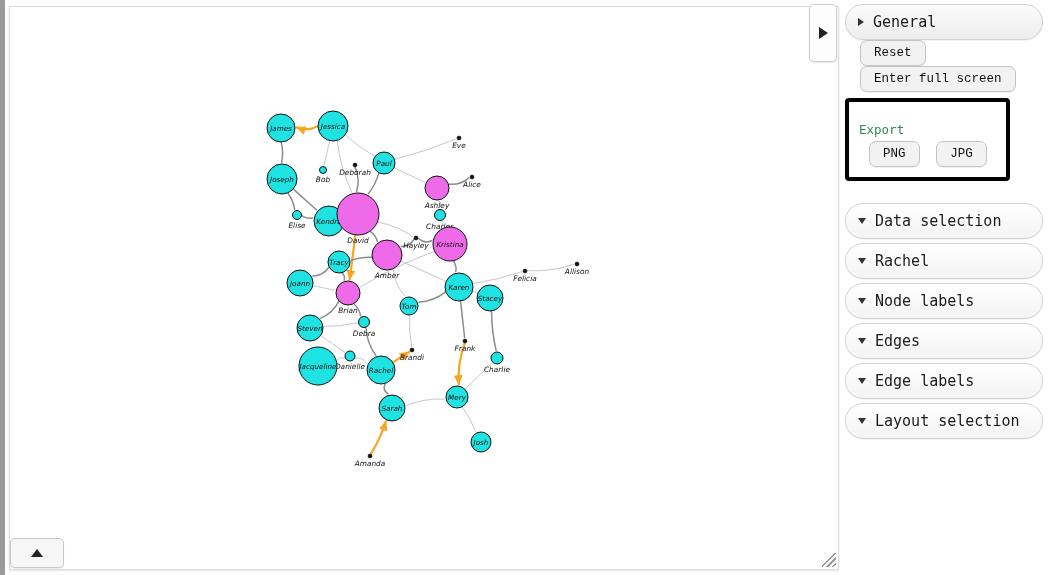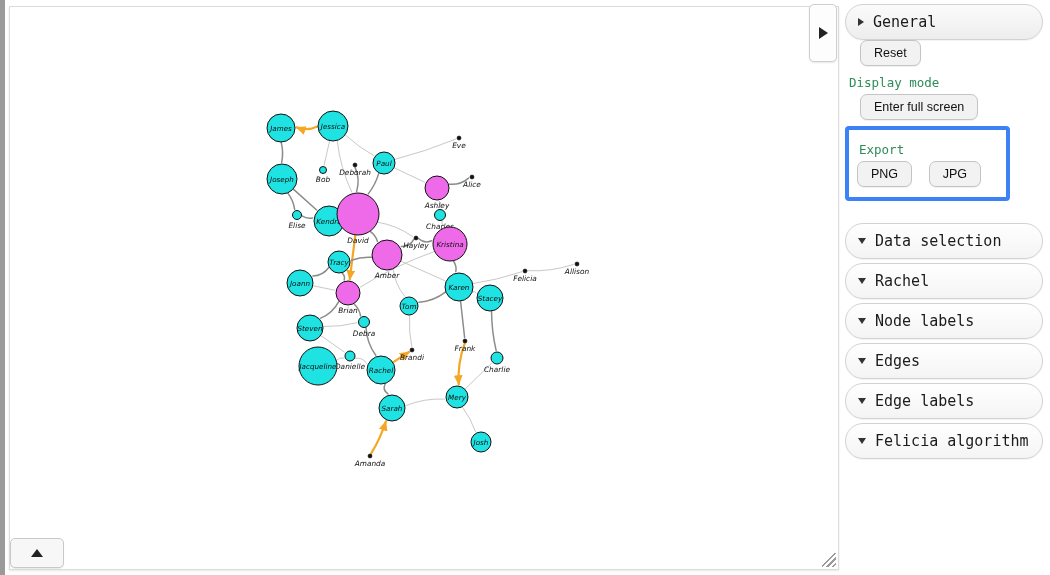--- a/index.html
+++ b/index.html
@@ -62,29 +62,29 @@
   }
   .acc.first{margin-top:4px;background:linear-gradient(#fbfbfb,#ededed);}
   .acc-caret-right{width:0;height:0;border-top:4px solid transparent;border-bottom:4px solid transparent;border-left:6px solid #333;}
   .acc-caret-down{width:0;height:0;border-left:4px solid transparent;border-right:4px solid transparent;border-top:6px solid #333;}
 
   .sect-label{color:#2e8b57;font-size:12.5px;margin:9px 0 4px 6px;}
   .ctrl-row{margin-left:17px;}
   .gbtn{
     display:inline-block;background:#f2f2f2;border:1px solid #c4c4c4;border-radius:7px;
     padding:5px 13px;font-size:12.5px;color:#111;
-    font-family:Liberation Sans, sans-serif;
+    font-family:Liberation Mono, monospace;
     box-shadow:0 1px 1px rgba(0,0,0,.06);
   }
   .export-box{
-    margin:6px 40px 0 2px;border:4px solid #3b82f6;border-radius:4px;
-    padding:8px 6px 10px 6px;
+    margin:6px 40px 0 2px;border:4px solid #000000;border-radius:4px;
+    padding:16px 6px 10px 6px;
   }
   .export-box .sect-label{margin-top:4px;margin-left:4px;}
-  .export-box .ctrl-row{margin-left:2px;}
+  .export-box .ctrl-row{margin-left:14px;}
   .export-box .gbtn{margin-right:7px;}
 
   .acc-group{margin-top:22px;}
 
   
   .nlabel{font-family:"DejaVu Sans", sans-serif;font-size:7.4px;fill:#111;}
   .nlabel-in{font-family:"DejaVu Sans", sans-serif;font-size:7.2px;fill:#0d0d0d;}
 </style>
 </head>
 <body>
@@ -314,21 +314,20 @@
 
     <div class="acc first">
       <span class="acc-caret-right"></span>
       <span>General</span>
     </div>
 
     <div class="ctrl-row">
       <span class="gbtn">Reset</span>
     </div>
 
-    <div class="sect-label">Display mode</div>
     <div class="ctrl-row">
       <span class="gbtn">Enter full screen</span>
     </div>
 
     <div class="export-box">
       <div class="sect-label">Export</div>
       <div class="ctrl-row">
         <span class="gbtn">PNG</span>
         <span class="gbtn">JPG</span>
       </div>
@@ -350,17 +349,17 @@
         <div class="acc">
           <span class="acc-caret-down"></span>
           <span>Edges</span>
         </div>
         <div class="acc">
           <span class="acc-caret-down"></span>
           <span>Edge labels</span>
         </div>
         <div class="acc">
           <span class="acc-caret-down"></span>
-          <span>Felicia algorithm</span>
+          <span>Layout selection</span>
         </div>
       </div>
   </div>
 </div>
 
 </body></html>

